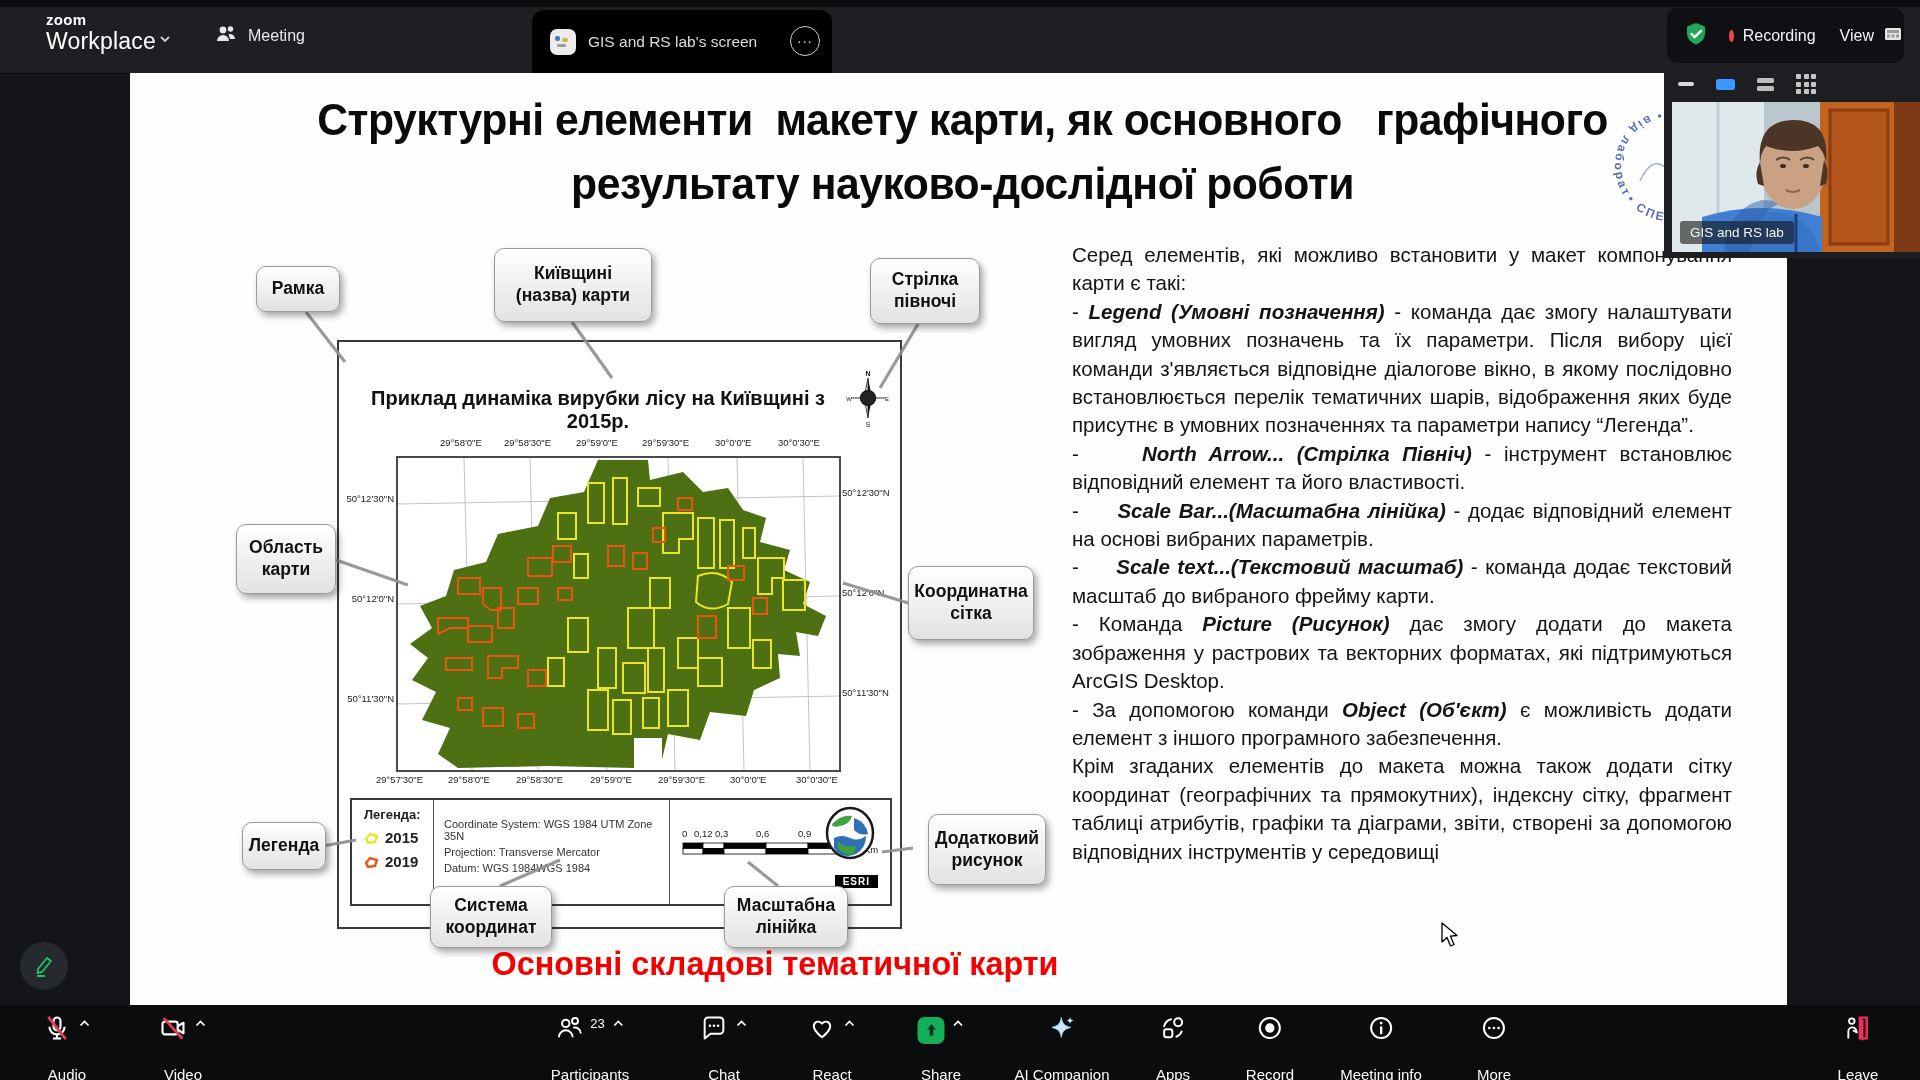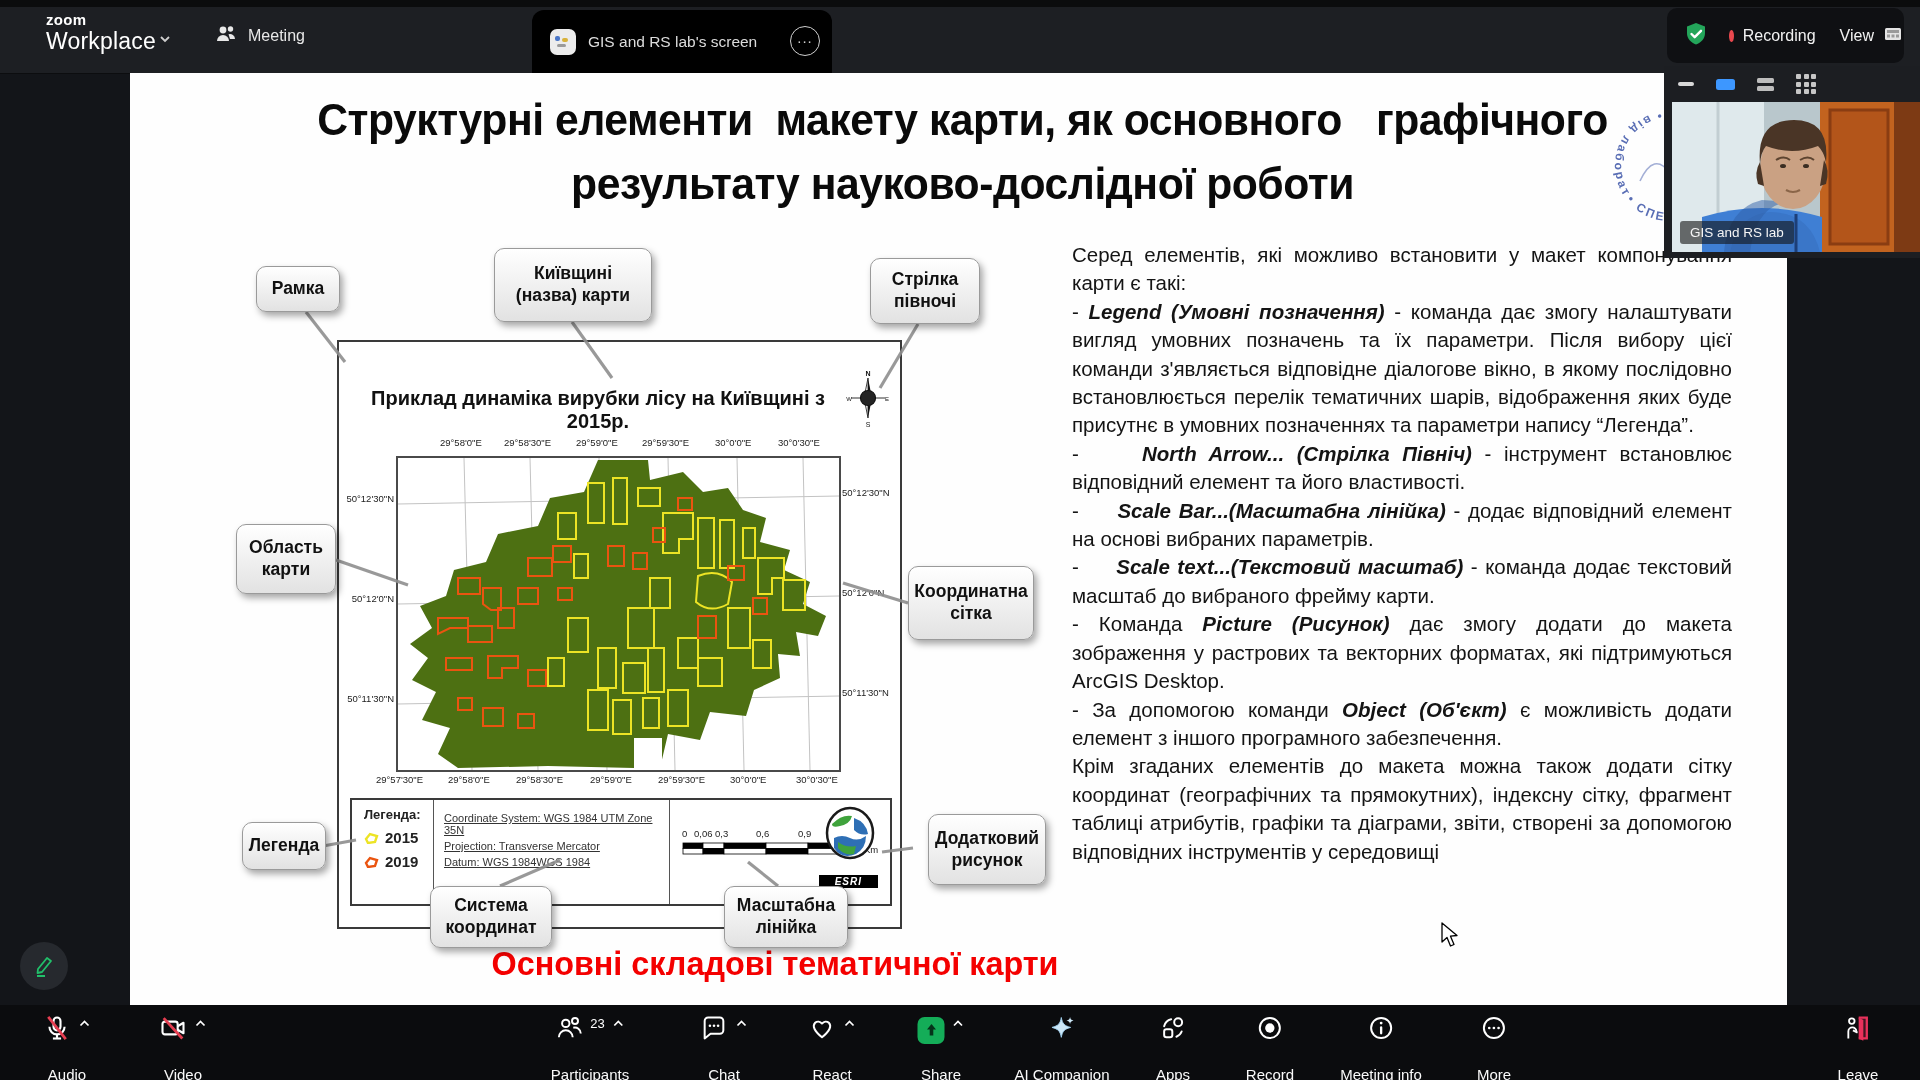--- a/index.html
+++ b/index.html
@@ -40,28 +40,28 @@
   .map-frame{position:absolute;left:207px;top:267px;width:561px;height:585px;border:2px solid #3a3a3a;background:#fff;}
   .map-title{position:absolute;left:218px;top:314px;width:500px;text-align:center;font-size:20px;font-weight:700;color:#111;}
   .inner-map{position:absolute;left:266px;top:383px;width:441px;height:312px;border:2px solid #4a4a4a;background:#fff;}
   .tick{position:absolute;font-size:9.5px;color:#222;white-space:nowrap;}
   .tick.side{width:58px;}
   .compass{position:absolute;left:716px;top:295px;width:44px;height:60px;}
   .info-box{position:absolute;left:220px;top:725px;width:538px;height:104px;border:2px solid #3a3a3a;display:flex;}
   .info-legend{width:82px;border-right:1.6px solid #555;padding:7px 0 0 12px;box-sizing:border-box;}
   .info-legend .hd{font-size:13px;font-weight:700;color:#222;}
   .leg-item{display:flex;align-items:center;gap:6px;margin-top:7px;font-size:15px;font-weight:700;color:#222;}
-  .info-coords{width:236px;border-right:1.6px solid #555;padding:12px 0 0 10px;box-sizing:border-box;color:#333;text-decoration:underline;}
+  .info-coords{width:236px;border-right:1.6px solid #555;padding:18px 0 0 10px;box-sizing:border-box;color:#333;}
   .info-coords div{font-size:11px;margin-bottom:4px;}
   .info-scale{flex:1;position:relative;}
   .scalebar-wrap{position:absolute;left:12px;top:28px;width:178px;height:34px;}
   .scalebar-wrap .num{position:absolute;top:0;font-size:9.5px;color:#222;}
   .km{position:absolute;left:182px;top:16px;font-size:9.5px;color:#222;}
   .esri{position:absolute;right:8px;top:6px;width:58px;height:86px;}
-  .esri-badge{position:absolute;right:4px;bottom:4px;background:#000;color:#fff;font-style:italic;font-weight:700;font-size:10px;padding:1px 16px;letter-spacing:1px;}
+  .esri-badge{position:absolute;right:4px;bottom:4px;background:#000;color:#fff;font-weight:700;font-size:10px;padding:1px 8px;letter-spacing:1px;}
 
   
   .callout{position:absolute;background:linear-gradient(#ffffff,#e2e2e2);border:1px solid #9a9a9a;border-radius:10px;
     box-shadow:3px 4px 7px rgba(0,0,0,.35);display:flex;flex-direction:column;justify-content:center;align-items:center;
     font-weight:700;color:#111;font-size:17.5px;line-height:1.25;z-index:3;padding:4px 8px;box-sizing:border-box;}
   #leaders{position:absolute;left:0;top:0;width:1657px;height:932px;pointer-events:none;z-index:2;}
 
   
   .body-text{position:absolute;left:942px;top:168px;width:660px;color:#141414;font-size:20.5px;line-height:28.4px;text-align:justify;}
   .body-text p{margin:0;}
@@ -317,21 +317,21 @@
         </div>
       </div>
       <div class="info-coords">
         <div>Coordinate System: WGS 1984 UTM Zone 35N</div>
         <div>Projection: Transverse Mercator</div>
         <div>Datum: WGS 1984WGS 1984</div>
       </div>
       <div class="info-scale">
         <div class="scalebar-wrap">
           <span class="num" style="left:0;">0</span>
-          <span class="num" style="left:12px;">0,06</span>
+          <span class="num" style="left:12px;">0,12</span>
           <span class="num" style="left:33px;">0,3</span>
           <span class="num" style="left:74px;">0,6</span>
           <span class="num" style="left:116px;">0,9</span>
           <span class="num" style="left:156px;">1,2</span>
           <svg width="170" height="14" viewBox="0 0 170 14" style="position:absolute;left:0;top:14px;">
             <g stroke="#000" stroke-width=".8">
               <rect x="1" y="1" width="20" height="5.5" fill="#000"></rect>
                 <rect x="21" y="1" width="21" height="5.5" fill="#fff"></rect>
               <rect x="42" y="1" width="42" height="5.5" fill="#000"></rect>
                 <rect x="84" y="1" width="42" height="5.5" fill="#fff"></rect>

